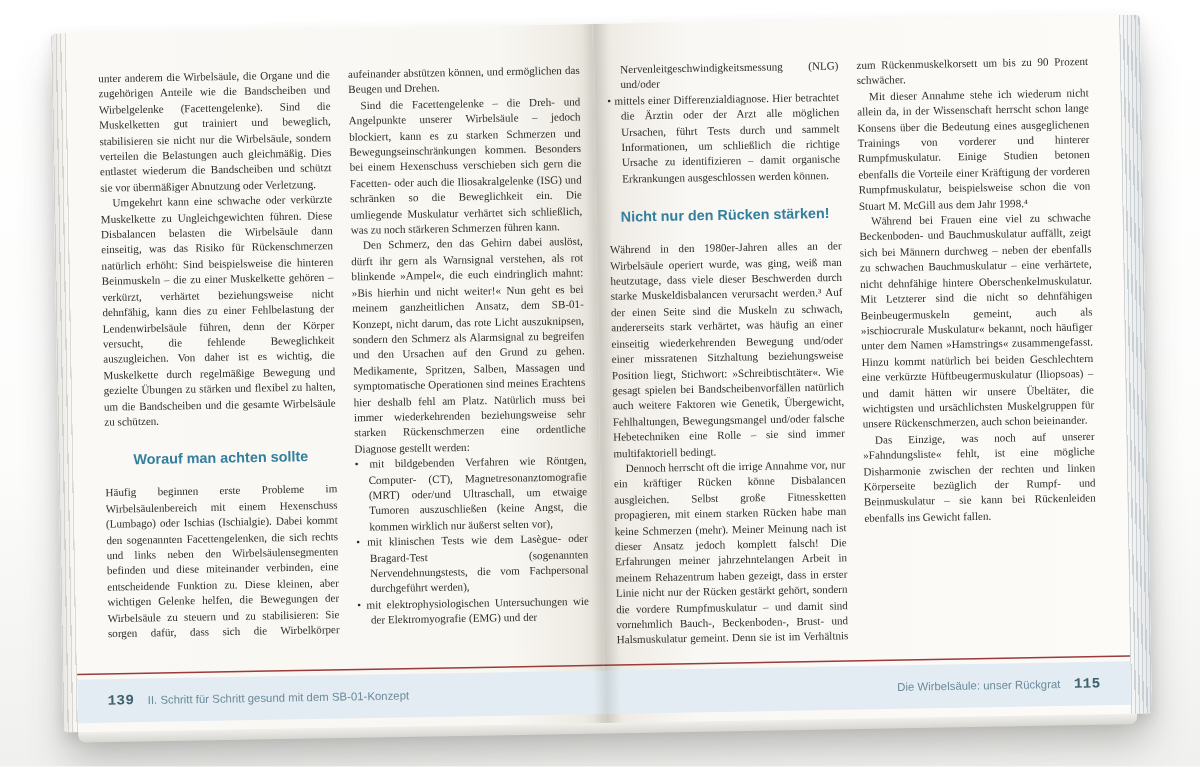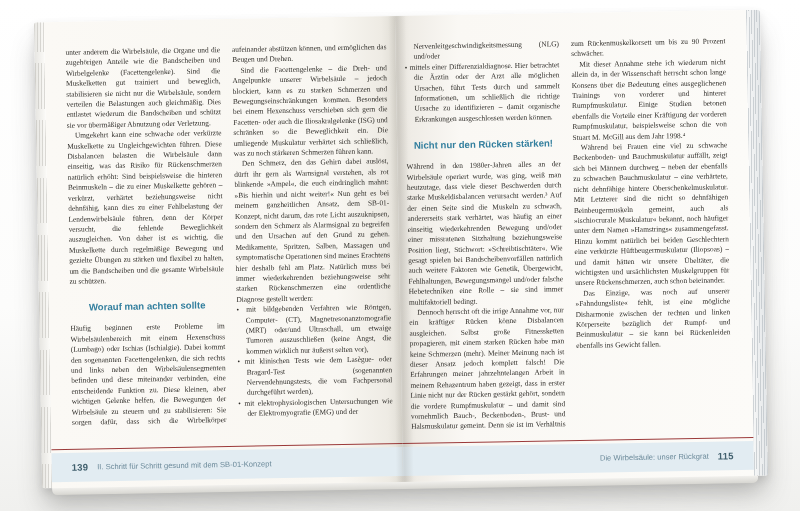--- a/index.html
+++ b/index.html
@@ -62,21 +62,21 @@
   .blt .mark{color:#2f2d29;}
   .blt-cont{padding-left:9px;text-indent:0;margin:0;}
 
   .page-footer{position:absolute;left:0;right:0;bottom:6px;z-index:2;}
   .footer-rule{height:1.5px;background:#9b3a3a;margin-bottom:3px;}
   .footer-bar{
     height:29px;background:#e2ecf2;display:flex;align-items:center;gap:9px;
     padding:0 20px;font-family:"Liberation Sans","DejaVu Sans",sans-serif;
   }
   .footer-bar.right-align{justify-content:flex-end;}
-  .pnum{font-size:9.5px;font-weight:bold;color:#41606e;letter-spacing:.2px;}
+  .pnum{font-size:9.5px;font-weight:bold;color:#41606e;letter-spacing:.2px;font-family:Liberation Mono, monospace;}
   .ptitle{font-size:7.6px;color:#6c8a9a;}
 </style>
 </head>
 <body>
 
 <div class="stage">
   <div class="book">
 
     <div class="edge-left"></div>
 

